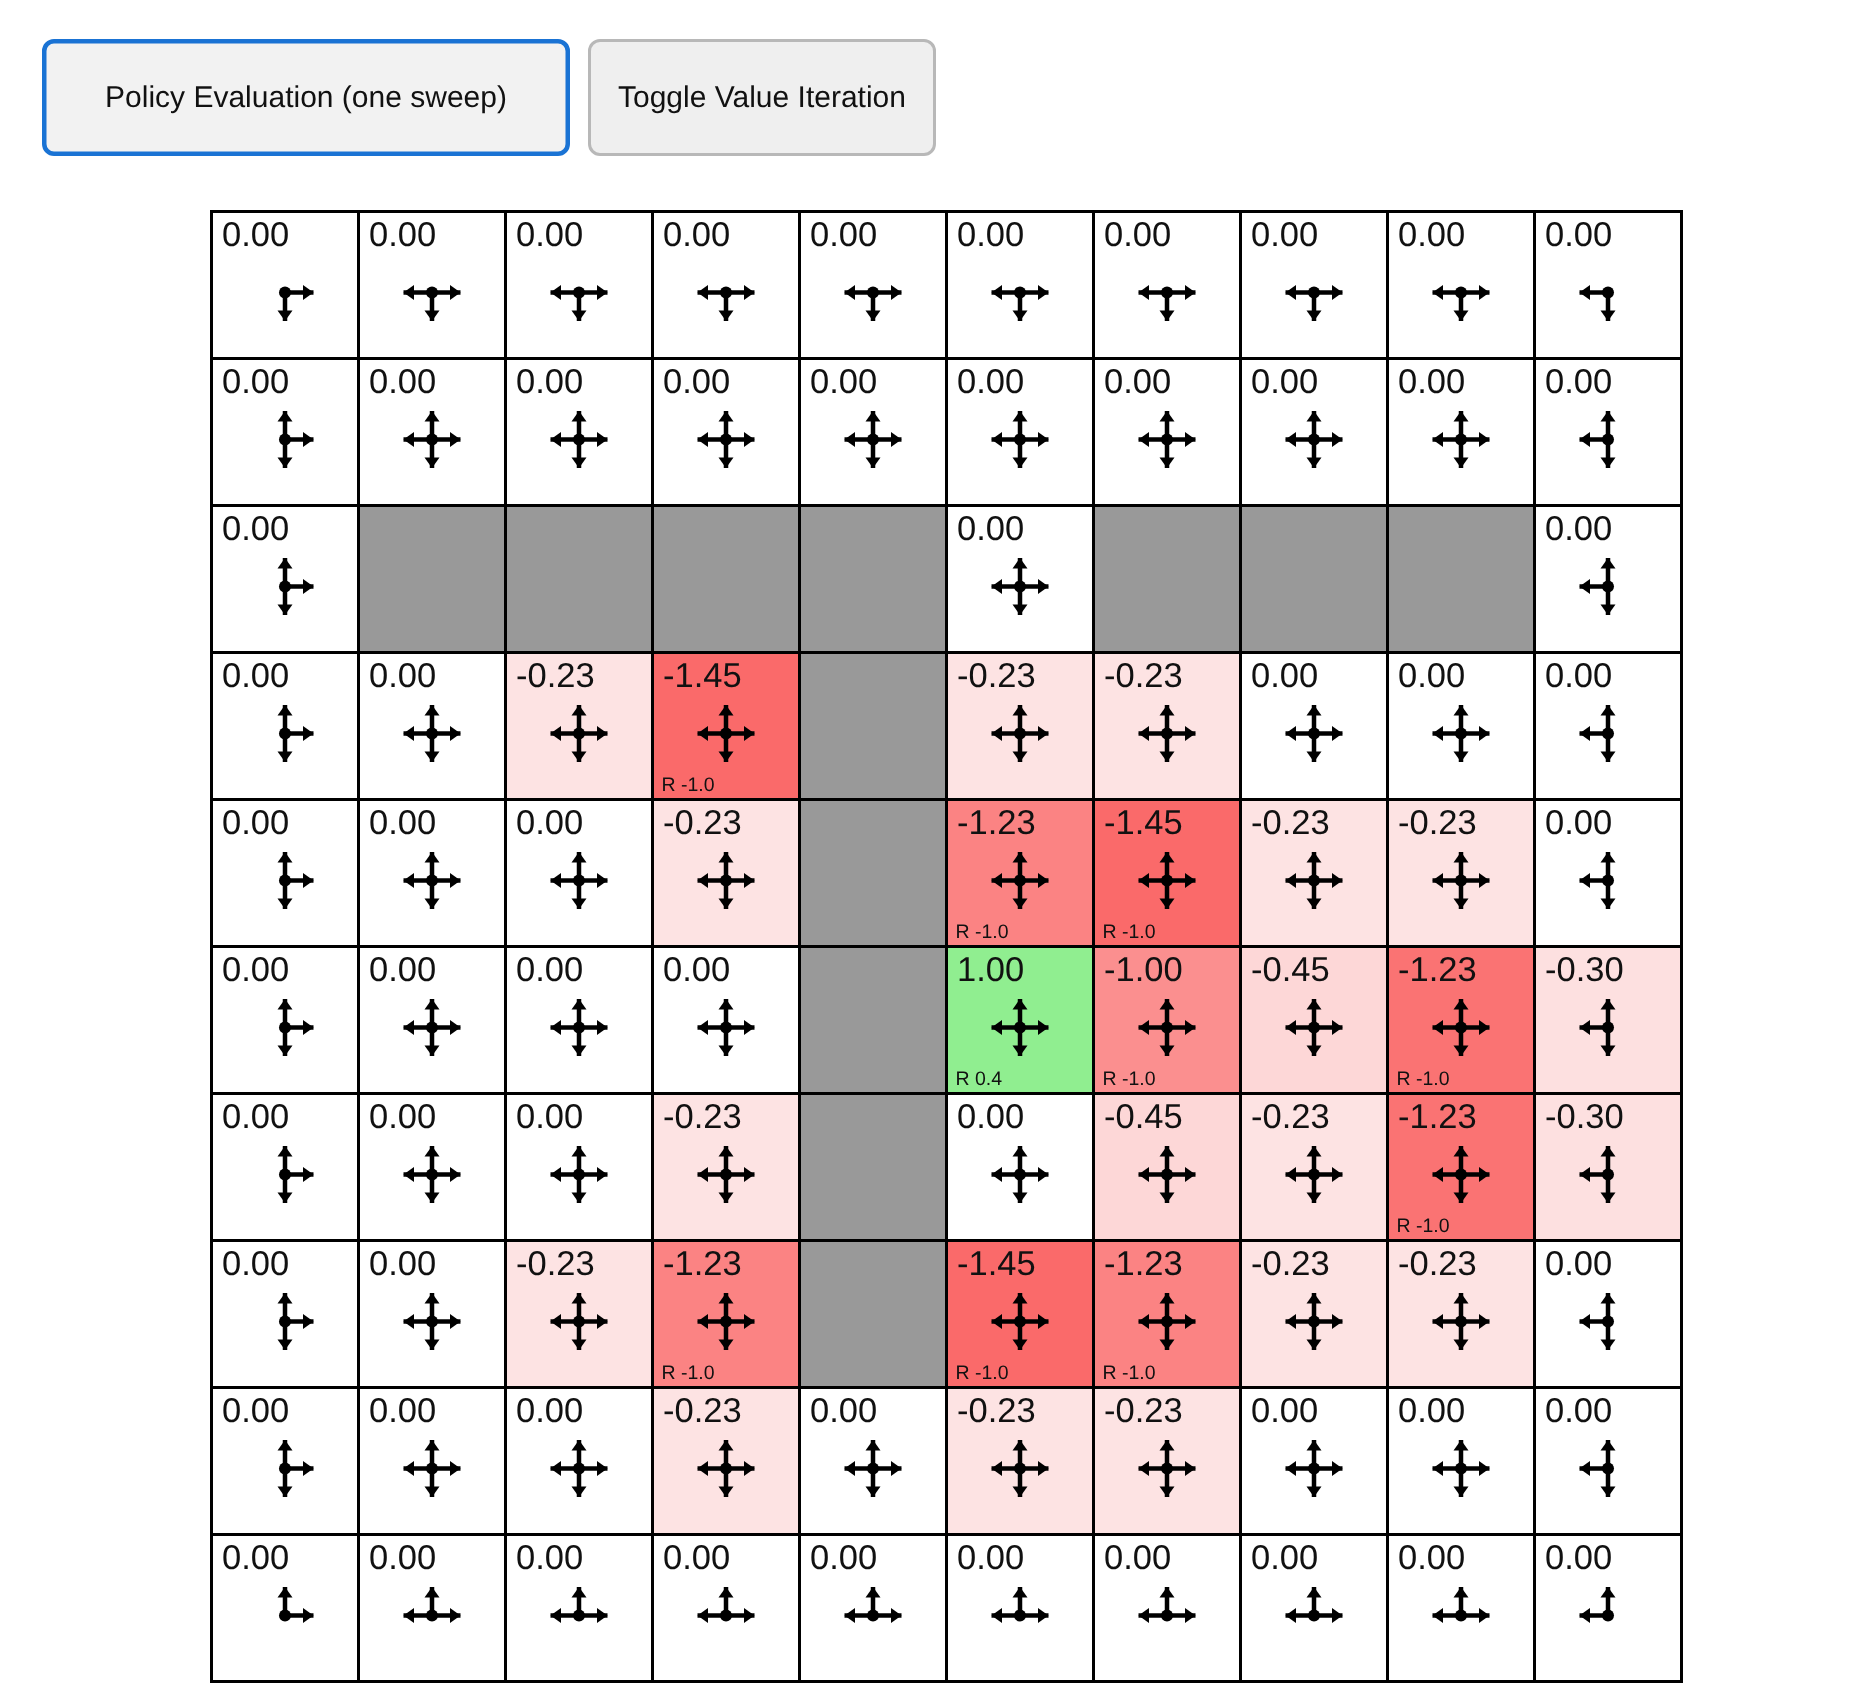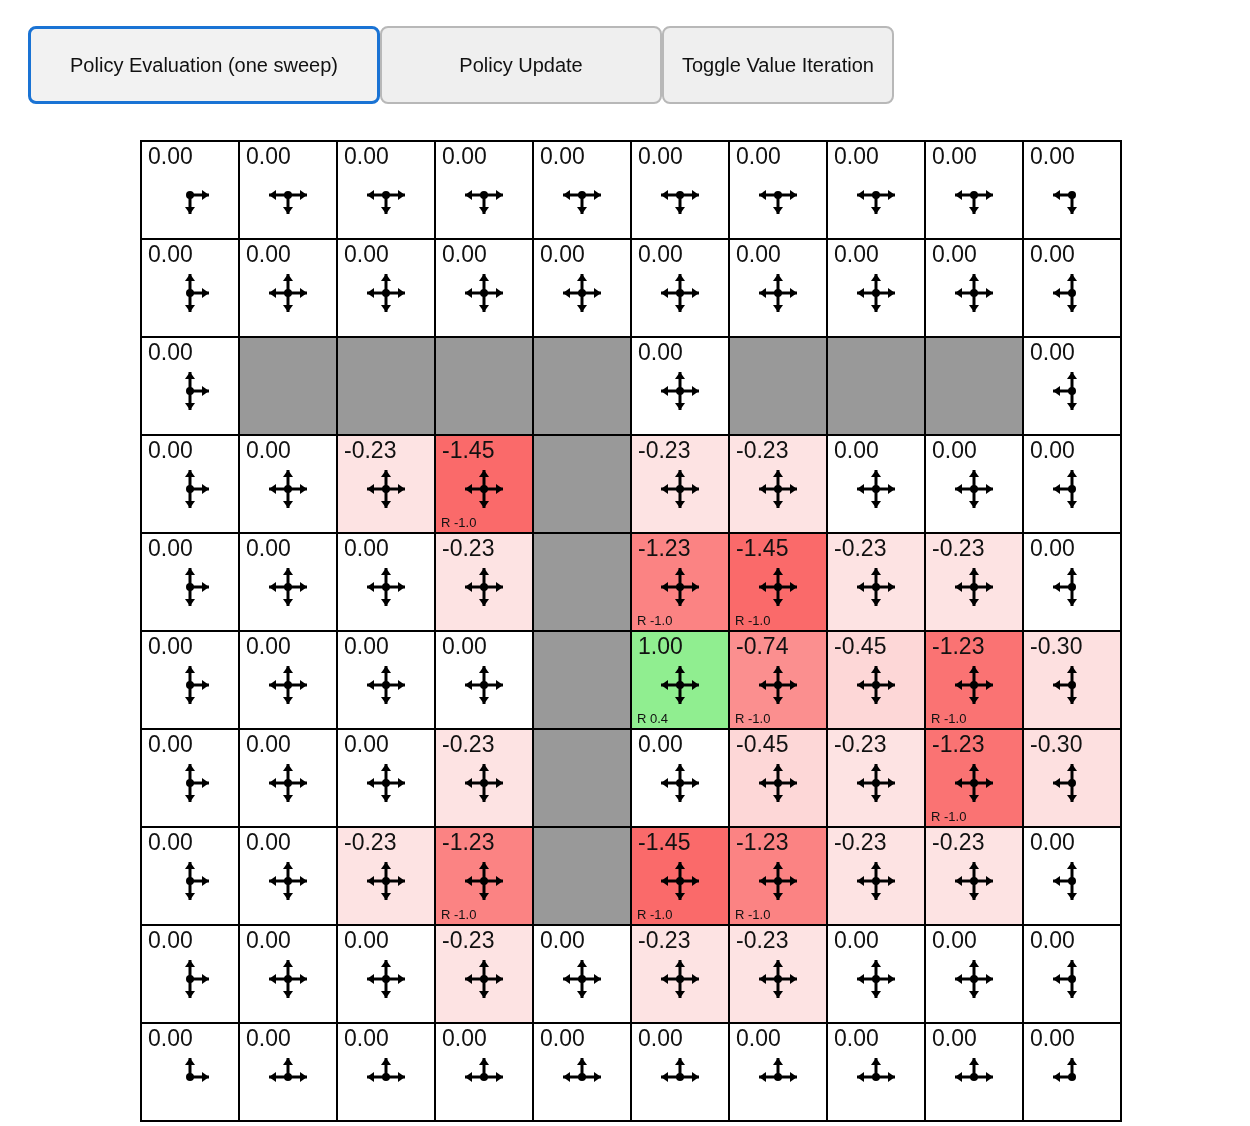--- a/index.html
+++ b/index.html
@@ -13,20 +13,21 @@
     width: 1250px;
     height: 1126px;
     overflow: hidden;
   }
   
   #toolbar {
     position: absolute;
     left: 28px;
     top: 26px;
     display: flex;
+    gap: 12px;
     align-items: flex-end;
   }
   .btn {
     box-sizing: border-box;
     height: 78px;
     background: #efefef;
     border: 2px solid #b8b8b8;
     border-radius: 8px;
     font-size: 20px;
     color: #111;
@@ -98,21 +99,20 @@
   .arrows svg { display: block; margin: 0 auto; }
   td.wall { background: #999999 !important; }
 </style>
 </head>
 <body>
 
 <div id="root">
 
   <div id="toolbar">
       <div class="btn w1 primary">Policy Evaluation (one sweep)</div>
-      <div class="btn w2">Policy Update</div>
       <div class="btn w3">Toggle Value Iteration</div>
     </div>
 
   <div id="gridwrap">
     <table class="grid">
       <tbody id="gridbody">
           <tr>
             <td style="background: rgb(255, 255, 255);">
               <div class="cellinner">
                 <div class="val">0.00</div>
@@ -938,21 +938,21 @@
                     <line x1="23" y1="23" x2="4" y2="23" stroke="#000" stroke-width="3"></line>
                     <polygon points="4,23 11,18 11,28" fill="#000"></polygon>
                     <circle cx="23" cy="23" r="4" fill="#000"></circle>
                   </svg>
                 </div>
                 <div class="rew">R 0.4</div>
               </div>
             </td>
             <td style="background: rgb(251, 143, 143);">
               <div class="cellinner">
-                <div class="val">-0.74</div>
+                <div class="val">-1.00</div>
                 <div class="arrows">
                   <svg width="46" height="46" viewBox="0 0 46 46">
                     <line x1="23" y1="23" x2="23" y2="4" stroke="#000" stroke-width="3"></line>
                     <polygon points="23,4 28,11 18,11" fill="#000"></polygon>
                     <line x1="23" y1="23" x2="42" y2="23" stroke="#000" stroke-width="3"></line>
                     <polygon points="42,23 35,28 35,18" fill="#000"></polygon>
                     <line x1="23" y1="23" x2="23" y2="42" stroke="#000" stroke-width="3"></line>
                     <polygon points="23,42 18,35 28,35" fill="#000"></polygon>
                     <line x1="23" y1="23" x2="4" y2="23" stroke="#000" stroke-width="3"></line>
                     <polygon points="4,23 11,18 11,28" fill="#000"></polygon>

